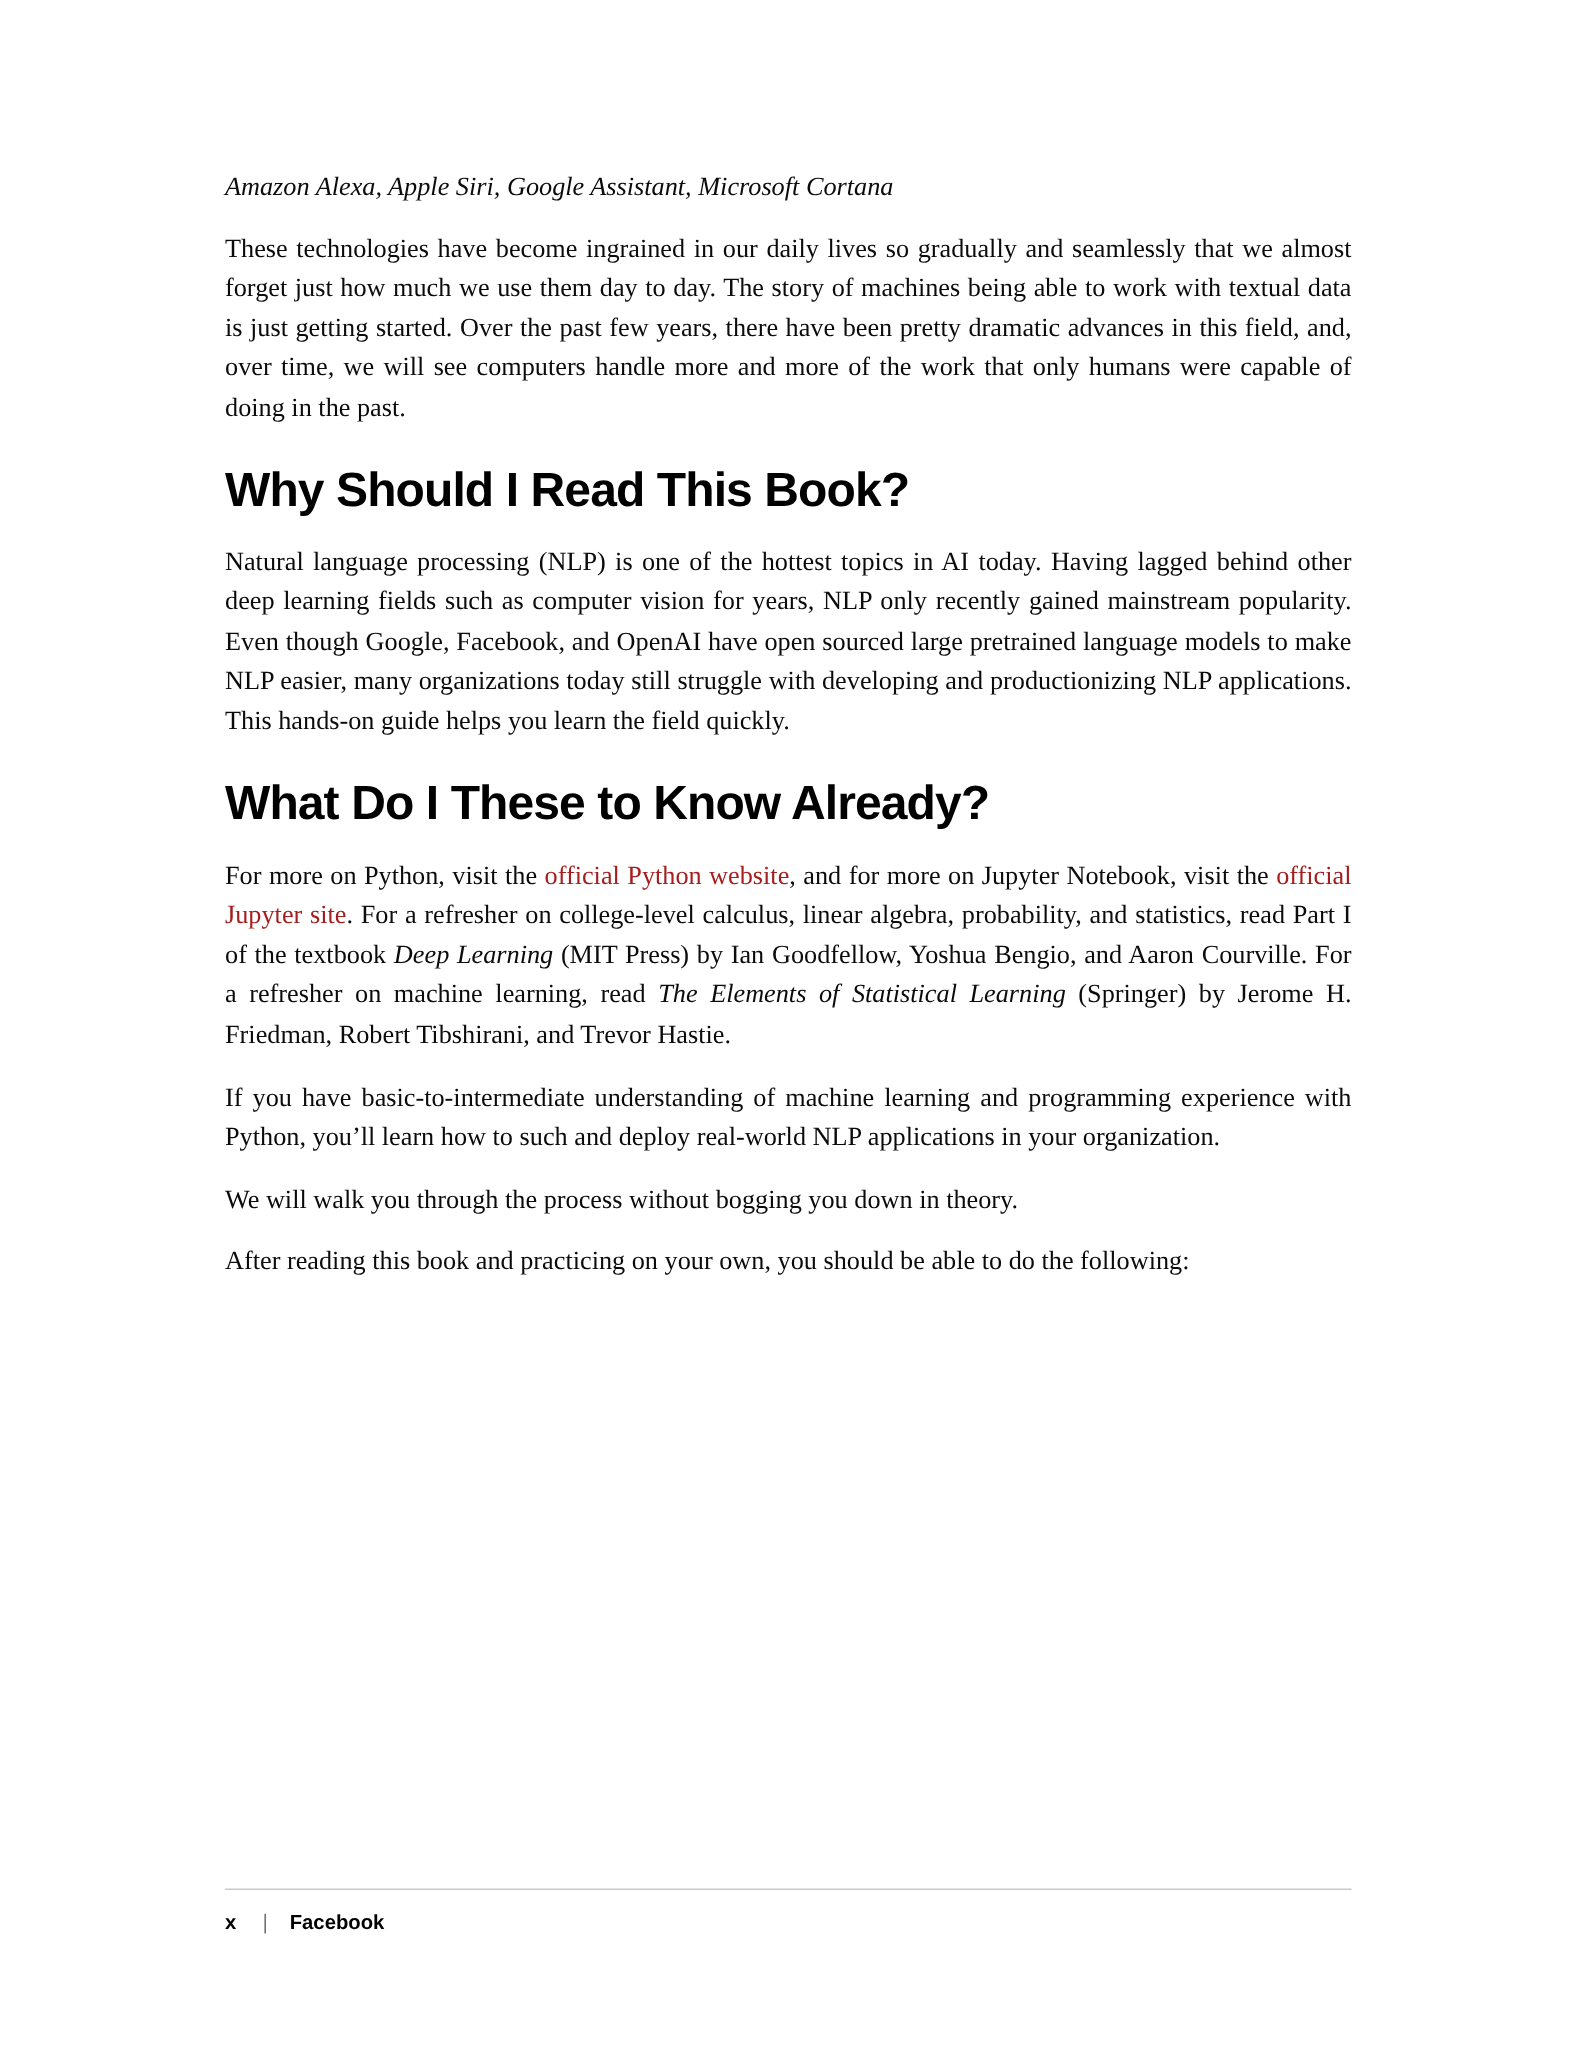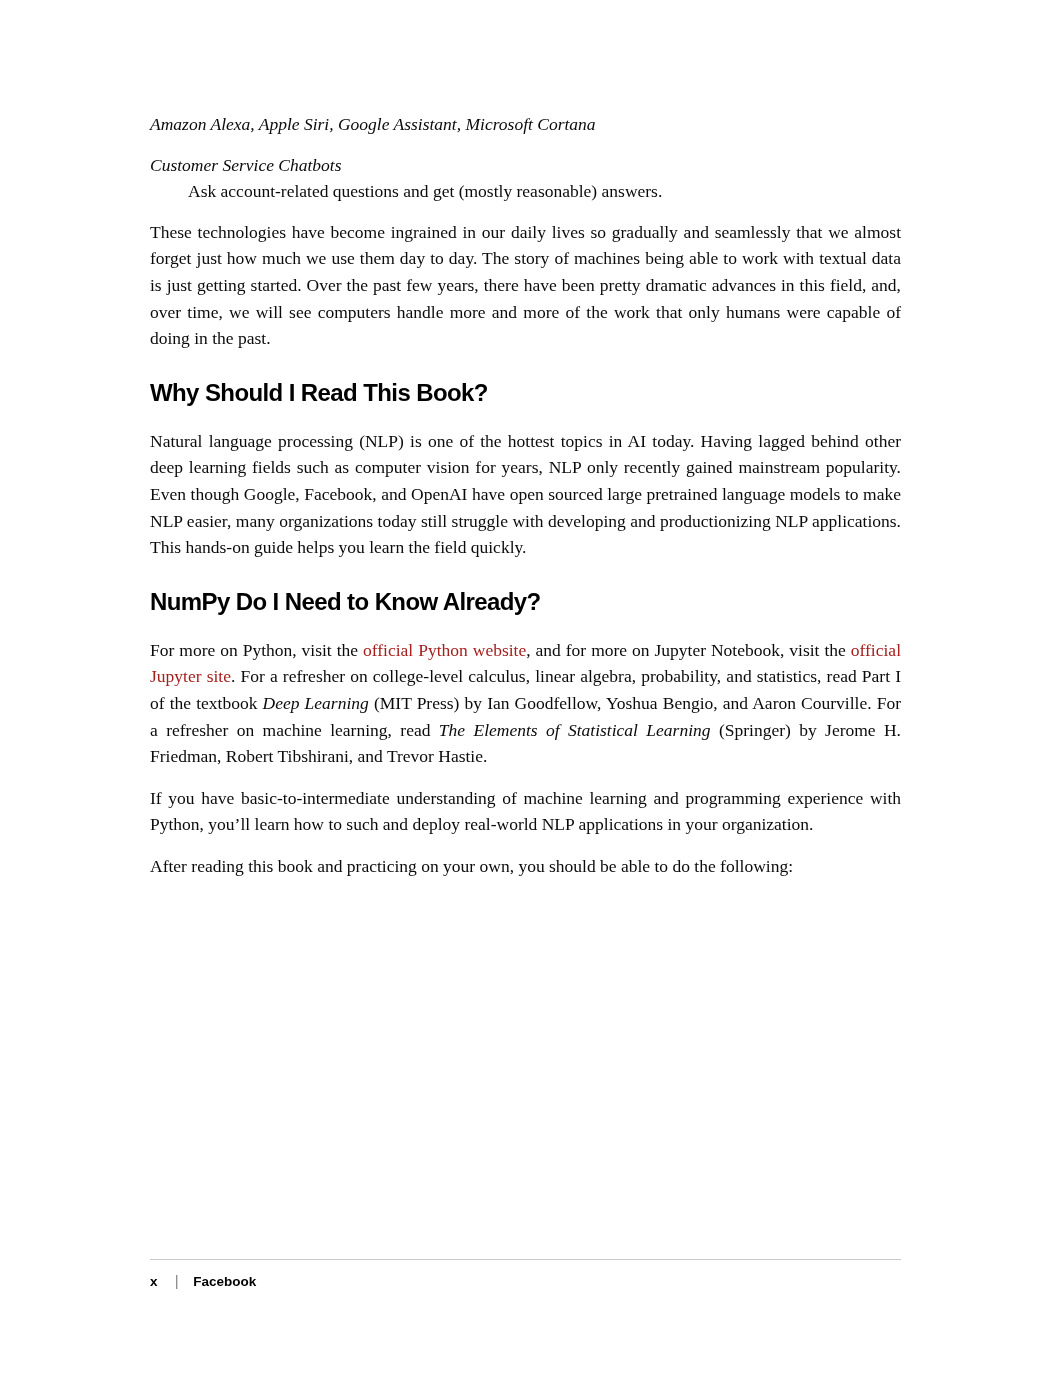--- a/index.html
+++ b/index.html
@@ -33,21 +33,21 @@
   dl.def-list { margin-bottom: 6px; }
   .def-entry { margin-bottom: 14px; }
   dt.def-term { font-style: italic; }
   dd.def-desc { margin-left: 38px; }
 
   p.para { margin-bottom: 15px; }
 
   h1.section-heading {
     font-family: "Liberation Sans", sans-serif;
     font-weight: 700;
-    font-size: 24px;
+    font-size: 32px;
     line-height: 34px;
     letter-spacing: -0.6px;
     margin: 24px 0 18px 0;
     color: #000000;
     text-align: left;
   }
 
   .inline-link {
     color: var(--link-color, #a51e1e);
     text-decoration: none;
@@ -81,35 +81,32 @@
 </head>
 <body>
 
 <div class="page">
   <div class="content body-text">
 
     <dl class="def-list">
       <div class="def-entry">
         <dt class="def-term">Amazon Alexa, Apple Siri, Google Assistant, Microsoft Cortana</dt>
       </div>
-      <div class="def-entry">
-        <dt class="def-term">Customer Service Chatbots</dt>
-        <dd class="def-desc">Ask account-related questions and get (mostly reasonable) answers.</dd>
-      </div>
     </dl>
 
     <p class="para">These technologies have become ingrained in our daily lives so gradually and seamlessly that we almost forget just how much we use them day to day. The story of machines being able to work with textual data is just getting started. Over the past few years, there have been pretty dramatic advances in this field, and, over time, we will see computers handle more and more of the work that only humans were capable of doing in the past.</p>
 
     <h1 class="section-heading">Why Should I Read This Book?</h1>
     <p class="para">Natural language processing (NLP) is one of the hottest topics in AI today. Having lagged behind other deep learning fields such as computer vision for years, NLP only recently gained mainstream popularity. Even though Google, Facebook, and OpenAI have open sourced large pretrained language models to make NLP easier, many organizations today still struggle with developing and productionizing NLP applications. This hands-on guide helps you learn the field quickly.</p>
 
-    <h1 class="section-heading">NumPy Do I Need to Know Already?</h1>
+    <h1 class="section-heading">What Do I These to Know Already?</h1>
     <p class="para"><span class="">For more on Python, visit the </span><a class="inline-link" href="#">official Python website</a><span class="">, and for more on Jupyter Notebook, visit the </span><a class="inline-link" href="#">official Jupyter site</a><span class="">. For a refresher on college-level calculus, linear algebra, probability, and statistics, read Part I of the textbook </span><span class="italic">Deep Learning</span><span class=""> (MIT Press) by Ian Goodfellow, Yoshua Bengio, and Aaron Courville. For a refresher on machine learning, read </span><span class="italic">The Elements of Statistical Learning</span><span class=""> (Springer) by Jerome H. Friedman, Robert Tibshirani, and Trevor Hastie.</span></p>
 
     <p class="para">If you have basic-to-intermediate understanding of machine learning and programming experience with Python, you’ll learn how to such and deploy real-world NLP applications in your organization.</p>
+    <p class="para">We will walk you through the process without bogging you down in theory.</p>
     <p class="para">After reading this book and practicing on your own, you should be able to do the following:</p>
 
   </div>
 
   <div class="footer">
     <span>x</span>
     <span class="sep">|</span>
     <span>Facebook</span>
   </div>
 </div>

